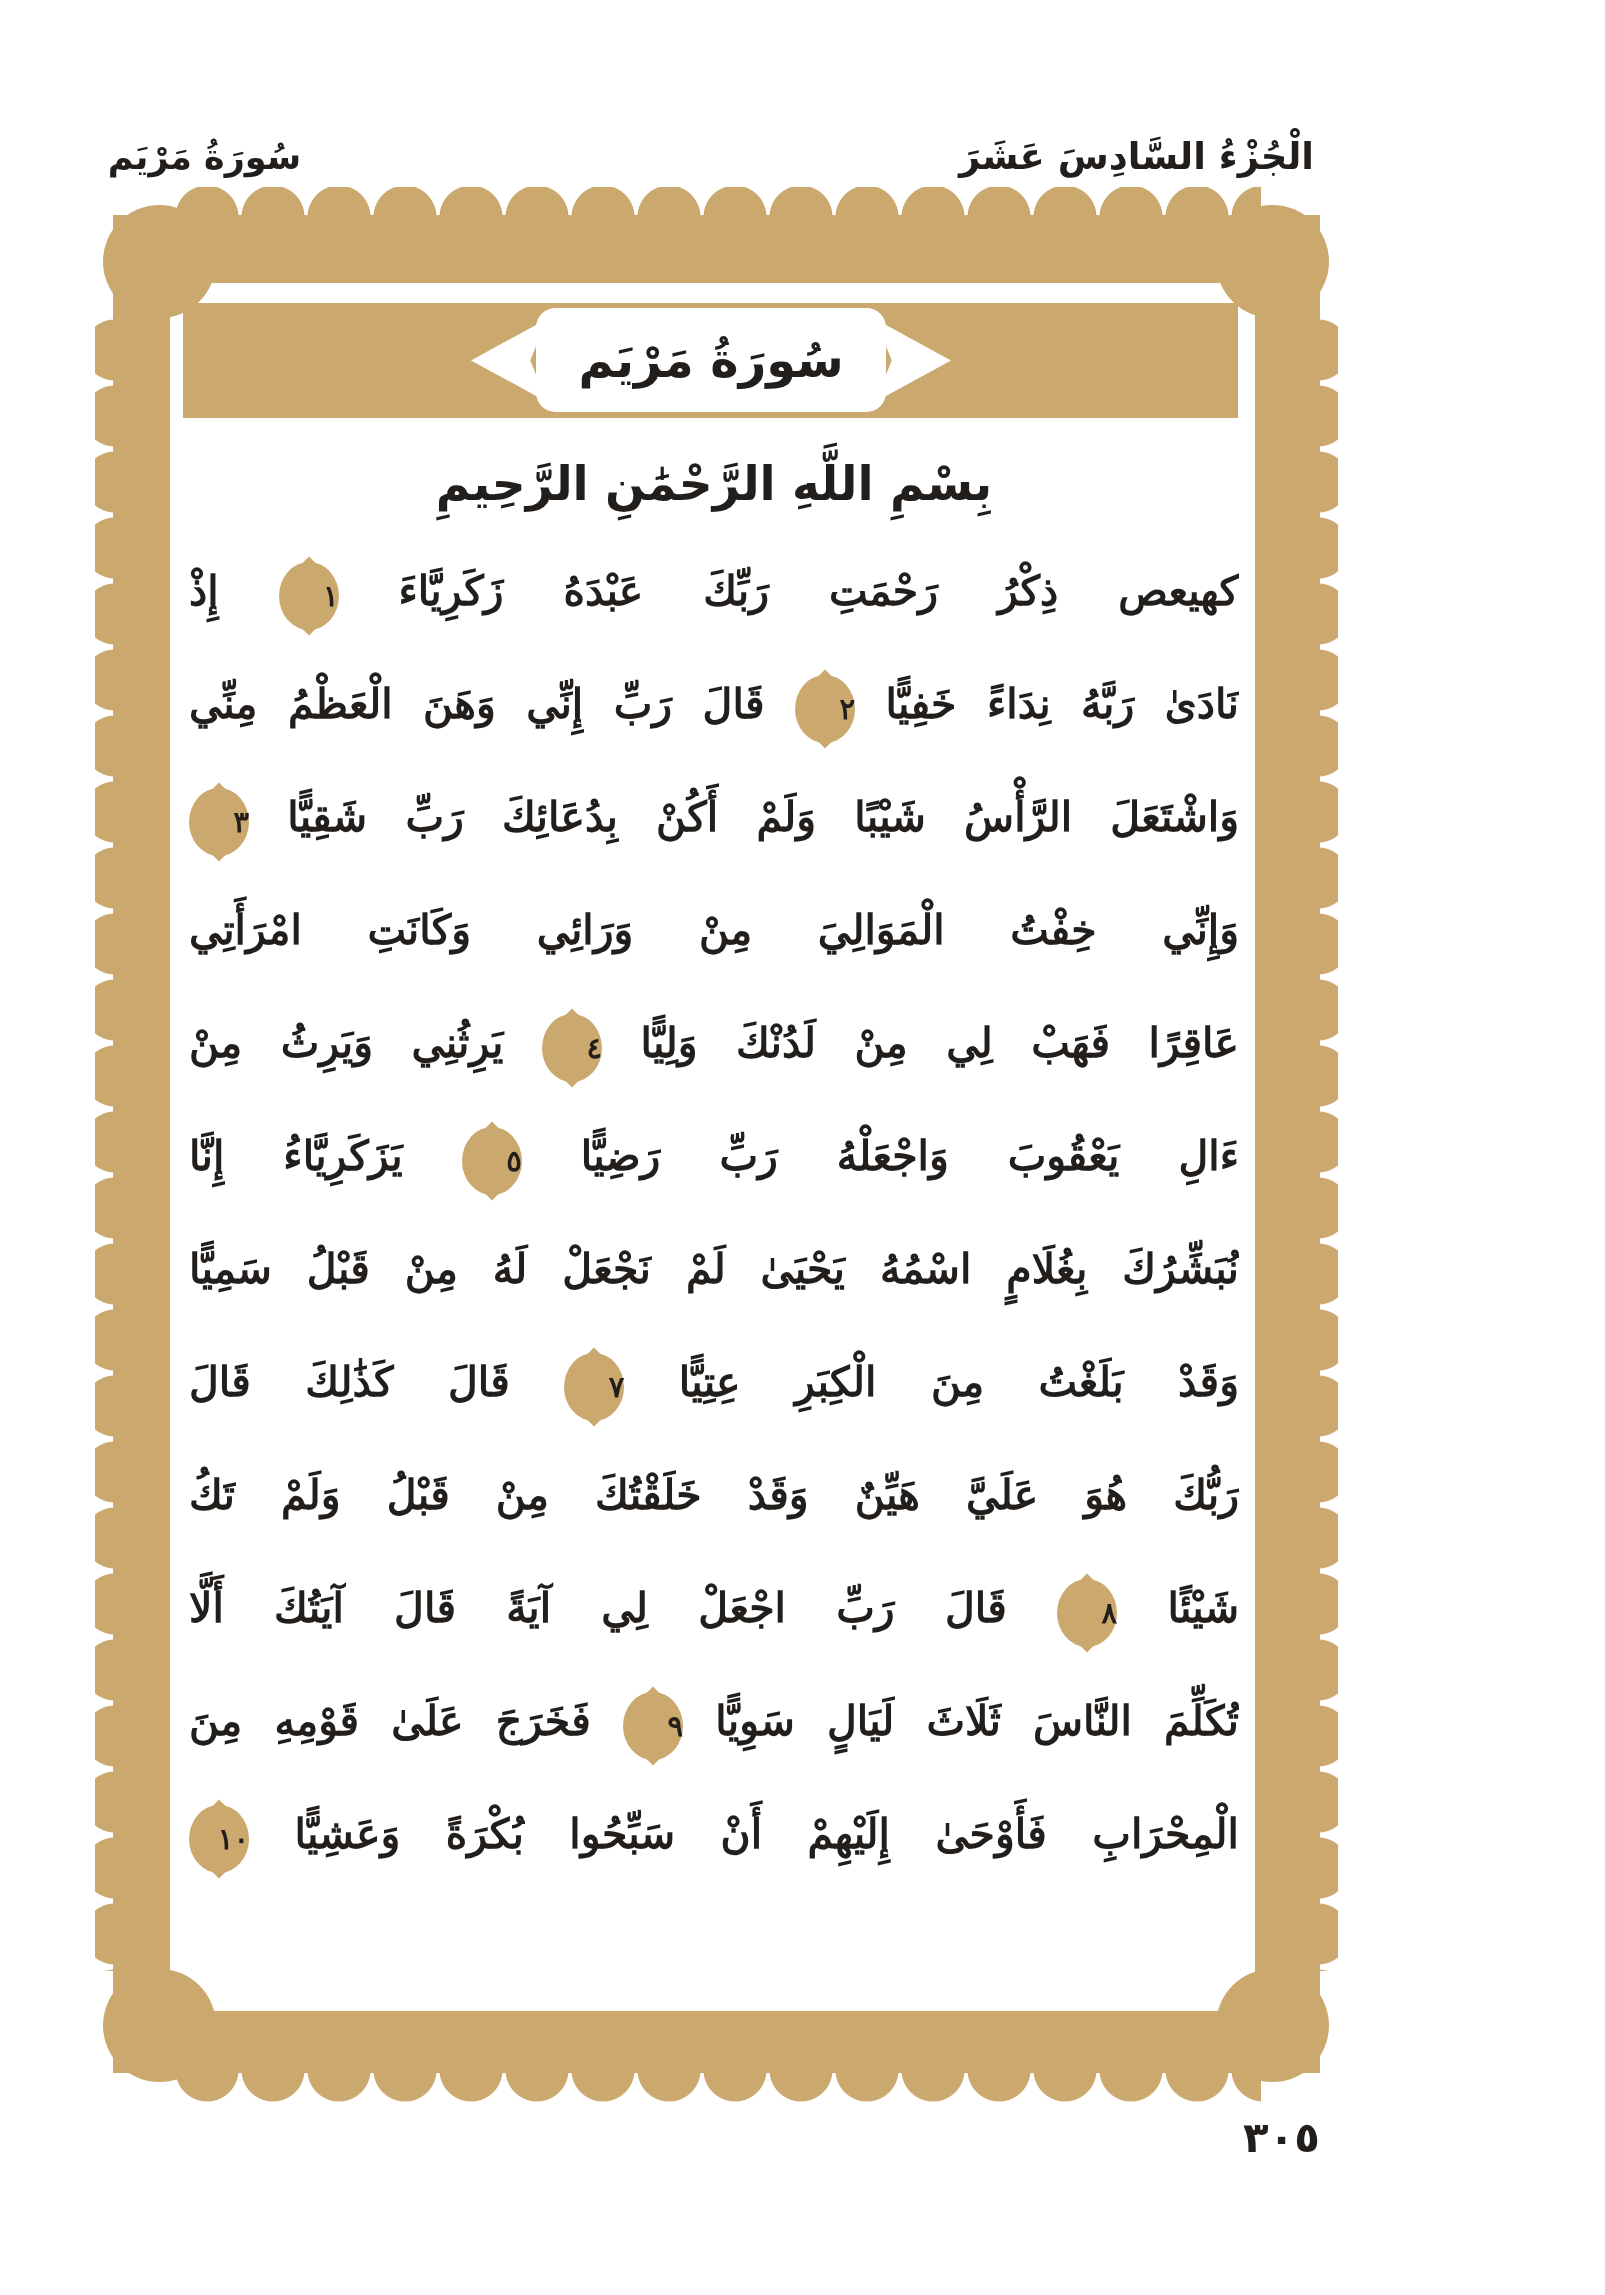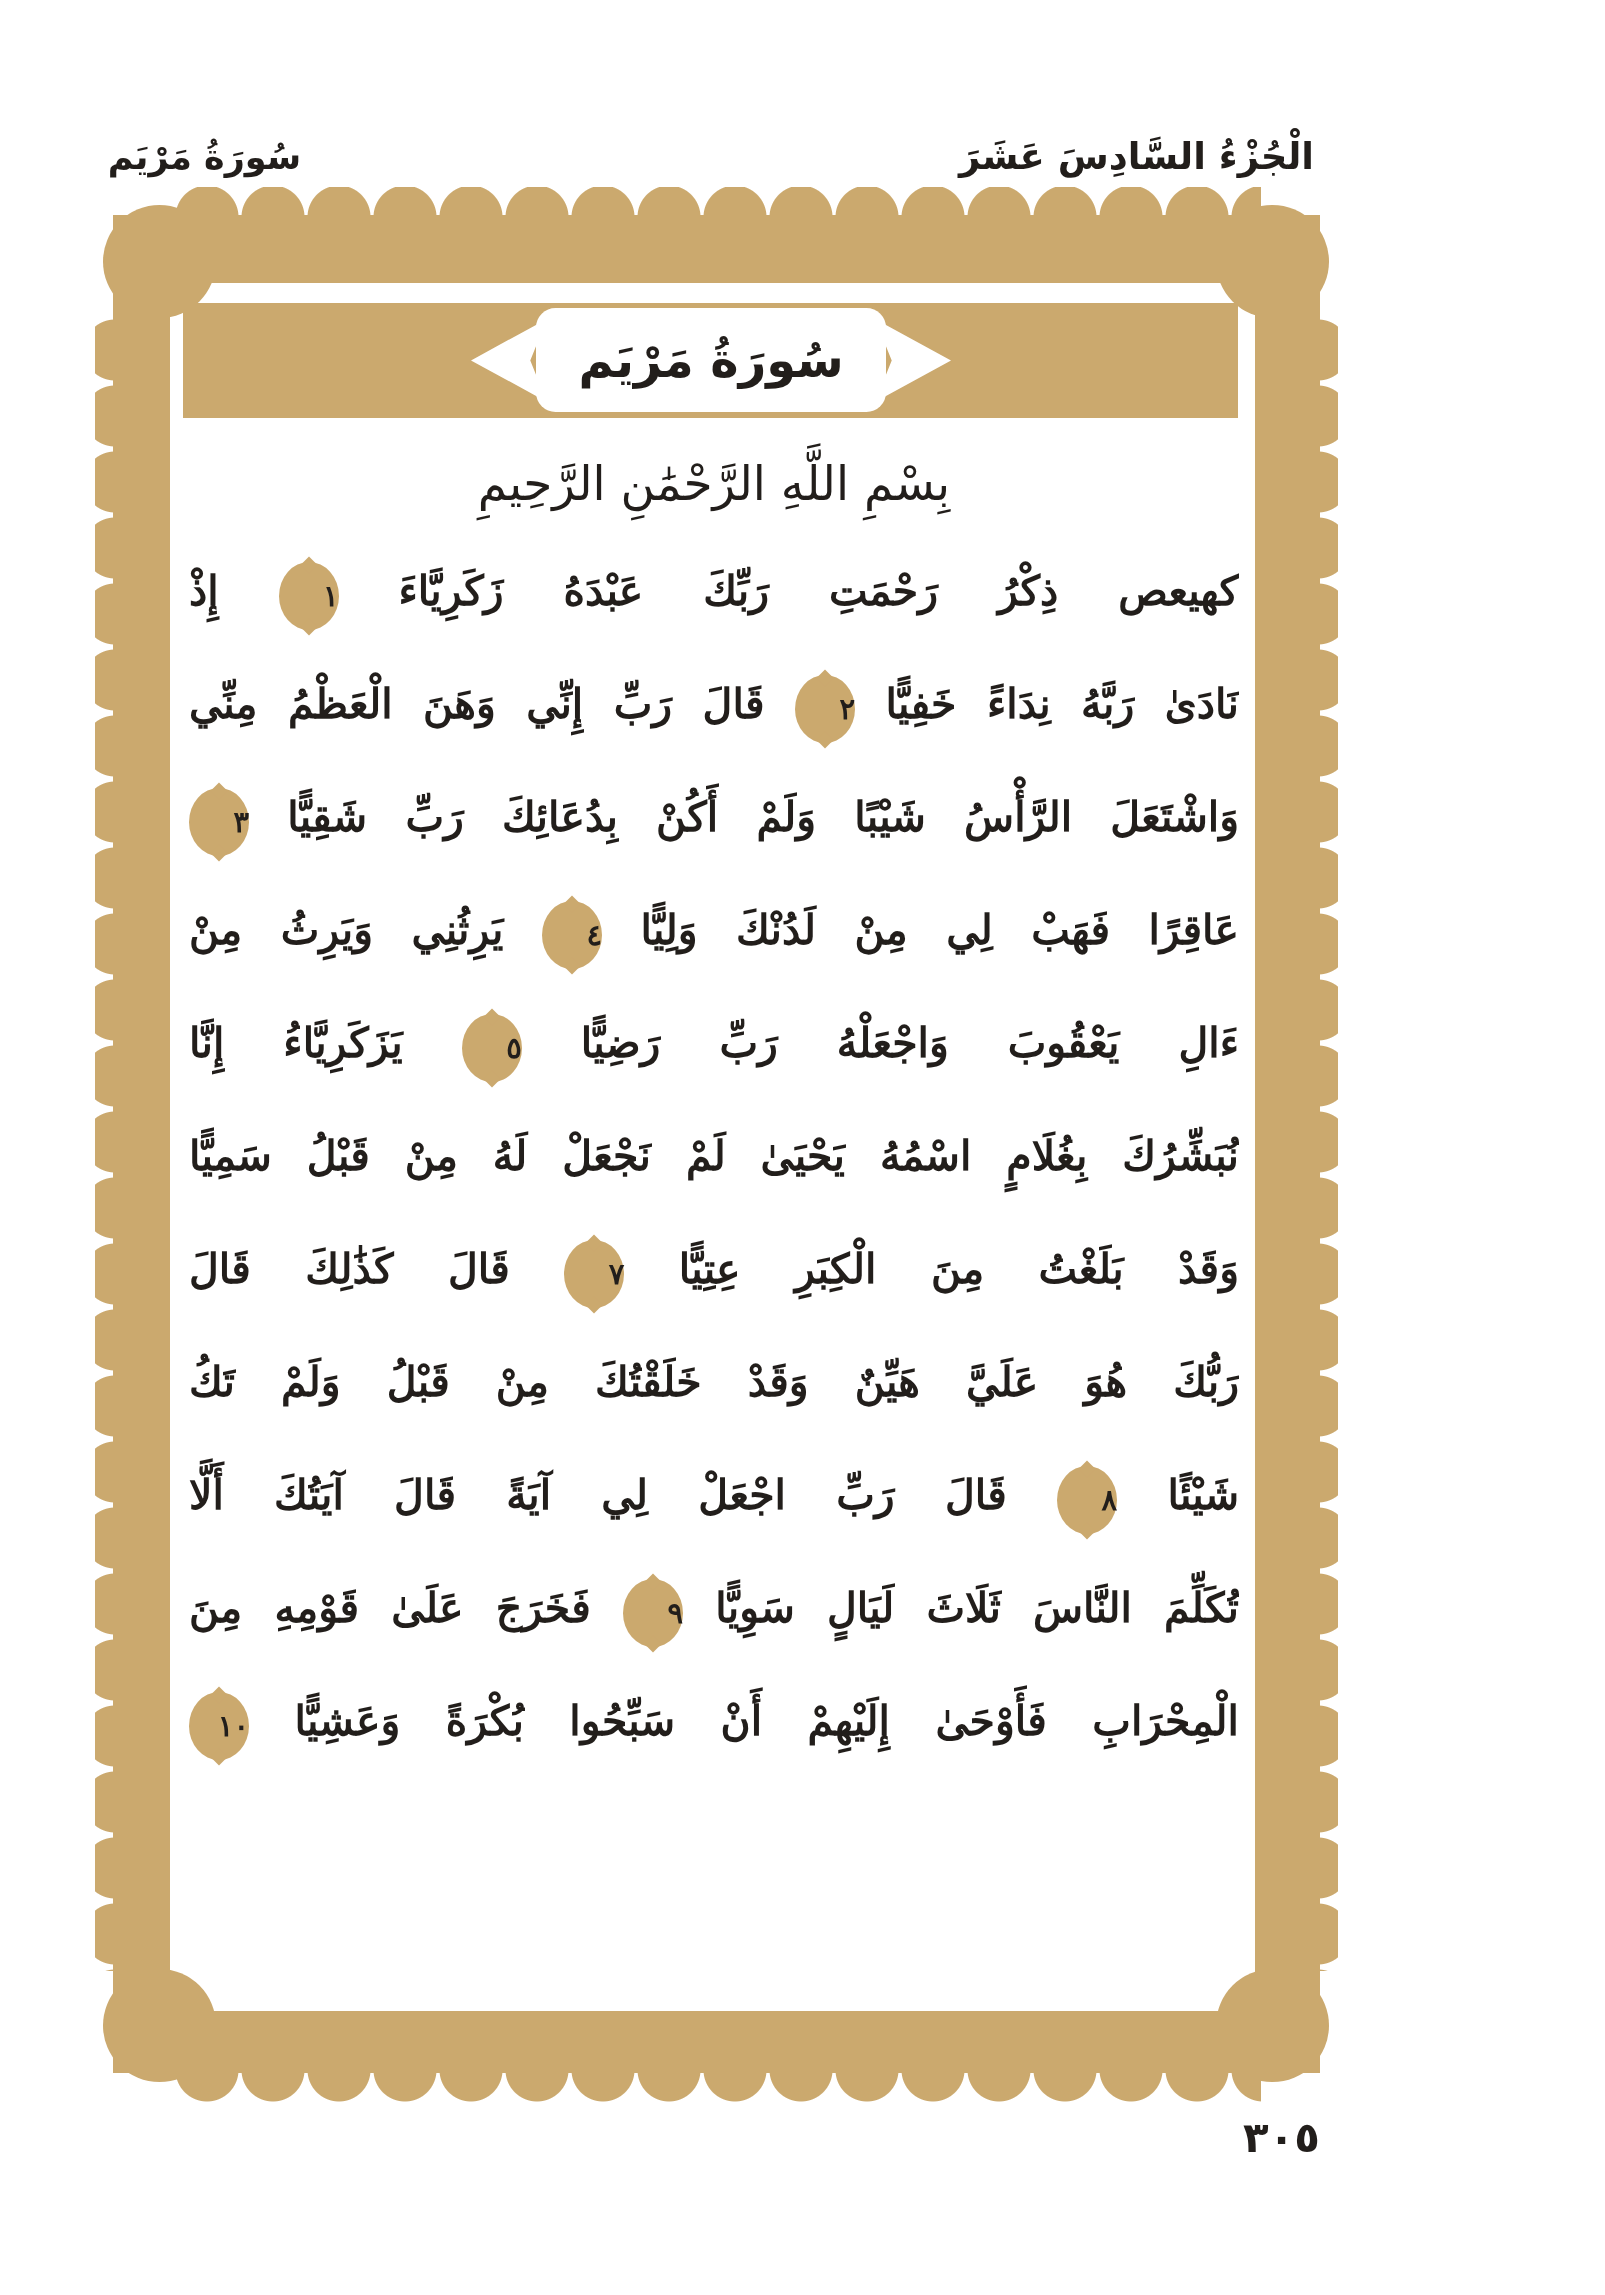--- a/index.html
+++ b/index.html
@@ -73,21 +73,21 @@
   .cart-text{
     position:absolute; inset:0; text-align:center; line-height:104px;
     direction:rtl; font-size:48px; font-weight:bold; color:var(--ink);
     white-space:nowrap;
   }
 
   
   .bismillah{
     position:absolute; left:189px; top:432px; width:1050px; height:103px;
     line-height:103px; text-align:center; direction:rtl;
-    font-size:47px; font-weight:normal; color:var(--ink); white-space:nowrap;
+    font-size:47px; font-weight:bold; color:var(--ink); white-space:nowrap;
   }
 
   
   .text-block{ position:absolute; left:189px; top:535px; width:1050px; height:1475px;font-family:Liberation Serif, serif; }
   .quran-line{
     height:113px; line-height:113px; direction:rtl;
     text-align:justify; text-align-last:justify; text-justify:inter-word;
     font-size:41px; font-weight:bold; color:var(--ink);
     overflow:hidden;
   }
@@ -142,20 +142,21 @@
       <div class="cart-text">سُورَةُ مَرْيَم</div>
     </div>
   </div>
 
   <div class="bismillah">بِسْمِ اللَّهِ الرَّحْمَٰنِ الرَّحِيمِ</div>
 
   <div class="text-block" id="text-block">
       <div class="quran-line"><span>كهيعص ذِكْرُ رَحْمَتِ رَبِّكَ عَبْدَهُ زَكَرِيَّاءَ</span> <span class="ayah-marker">١</span> <span>إِذْ</span></div>
       <div class="quran-line"><span>نَادَىٰ رَبَّهُ نِدَاءً خَفِيًّا</span> <span class="ayah-marker">٢</span> <span>قَالَ رَبِّ إِنِّي وَهَنَ الْعَظْمُ مِنِّي</span></div>
       <div class="quran-line"><span>وَاشْتَعَلَ الرَّأْسُ شَيْبًا وَلَمْ أَكُنْ بِدُعَائِكَ رَبِّ شَقِيًّا</span> <span class="ayah-marker">٣</span></div>
+      <div class="quran-line"><span>وَإِنِّي خِفْتُ الْمَوَالِيَ مِنْ وَرَائِي وَكَانَتِ امْرَأَتِي</span></div>
       <div class="quran-line"><span>عَاقِرًا فَهَبْ لِي مِنْ لَدُنْكَ وَلِيًّا</span> <span class="ayah-marker">٤</span> <span>يَرِثُنِي وَيَرِثُ مِنْ</span></div>
       <div class="quran-line"><span>ءَالِ يَعْقُوبَ وَاجْعَلْهُ رَبِّ رَضِيًّا</span> <span class="ayah-marker">٥</span> <span>يَزَكَرِيَّاءُ إِنَّا</span></div>
       <div class="quran-line"><span>نُبَشِّرُكَ بِغُلَامٍ اسْمُهُ يَحْيَىٰ لَمْ نَجْعَلْ لَهُ مِنْ قَبْلُ سَمِيًّا</span> </div>
       <div class="quran-line"><span>وَقَدْ بَلَغْتُ مِنَ الْكِبَرِ عِتِيًّا</span> <span class="ayah-marker">٧</span> <span>قَالَ كَذَٰلِكَ قَالَ</span></div>
       <div class="quran-line"><span>رَبُّكَ هُوَ عَلَيَّ هَيِّنٌ وَقَدْ خَلَقْتُكَ مِنْ قَبْلُ وَلَمْ تَكُ</span></div>
       <div class="quran-line"><span>شَيْئًا</span> <span class="ayah-marker">٨</span> <span>قَالَ رَبِّ اجْعَلْ لِي آيَةً قَالَ آيَتُكَ أَلَّا</span></div>
       <div class="quran-line"><span>تُكَلِّمَ النَّاسَ ثَلَاثَ لَيَالٍ سَوِيًّا</span> <span class="ayah-marker">٩</span> <span>فَخَرَجَ عَلَىٰ قَوْمِهِ مِنَ</span></div>
       <div class="quran-line"><span>الْمِحْرَابِ فَأَوْحَىٰ إِلَيْهِمْ أَنْ سَبِّحُوا بُكْرَةً وَعَشِيًّا</span> <span class="ayah-marker">١٠</span></div>
     </div>
 

